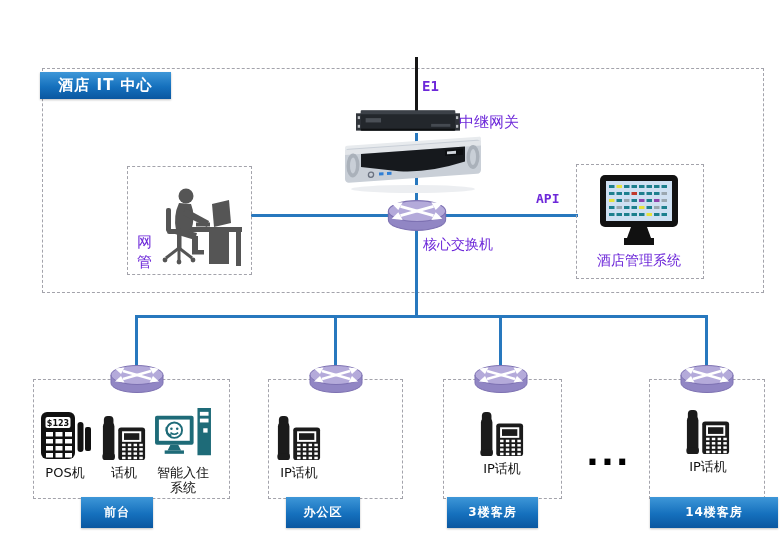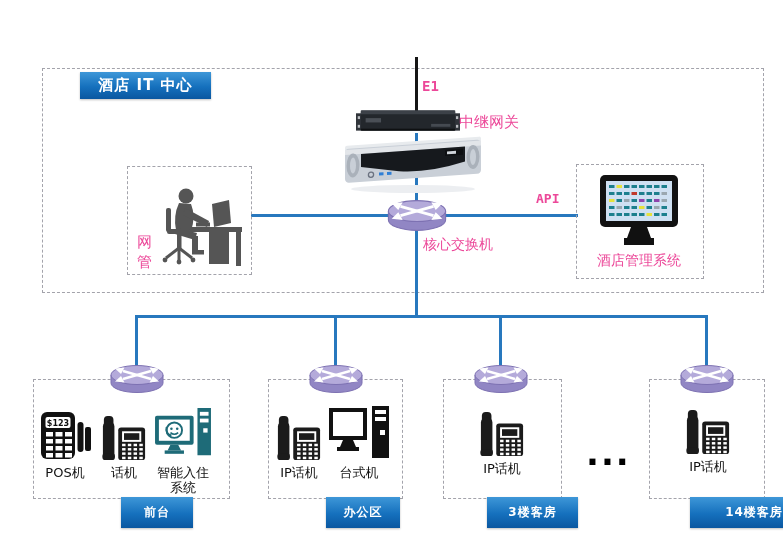--- a/index.html
+++ b/index.html
@@ -8,25 +8,25 @@
   .abs{position:absolute;}
   
   .line{position:absolute;background:#2878BE;}
   .line.black{background:#161616;}
   
   .dashed-box{position:absolute;border:1px dashed #a3a3ab;background:transparent;}
   
   .plate{position:absolute;display:flex;align-items:center;justify-content:center;
          color:#fff;font-weight:bold;
          background:linear-gradient(180deg,#3e97d8 0%,#1570bd 55%,#0a57a0 100%);
-         box-shadow:0 1px 2px rgba(0,0,0,.25);margin-left:40px;}
+         box-shadow:0 1px 2px rgba(0,0,0,.25);}
   .plate.title{font-size:15px;letter-spacing:1px;}
   .plate.group{font-size:12px;letter-spacing:1px;}
   
-  .blue-txt{position:absolute;color:#ec4899;white-space:nowrap;}
+  .blue-txt{position:absolute;color:#6d28d9;white-space:nowrap;}
   .mono{font-family:"DejaVu Sans Mono","Liberation Mono",monospace;font-weight:bold;}
   
   .dev{position:absolute;display:flex;flex-direction:column;align-items:center;gap:4px;}
   .dev .cap{font-size:13px;color:#111;text-align:center;line-height:1.15;}
   .ellipsis{position:absolute;color:#000;font-weight:bold;font-size:34px;line-height:10px;
             letter-spacing:2px;font-family:"DejaVu Sans",sans-serif;}
   svg{display:block;}
 </style>
 </head>
 <body>
@@ -361,33 +361,20 @@
           <rect x="40" y="40" width="3.6" height="2.6"></rect>
         <rect x="22" y="44.5" width="3.6" height="2.6"></rect>
           <rect x="28" y="44.5" width="3.6" height="2.6"></rect>
           <rect x="34" y="44.5" width="3.6" height="2.6"></rect>
           <rect x="40" y="44.5" width="3.6" height="2.6"></rect>
       </g>
     </svg>
     <span class="cap">IP话机</span>
   </div>
 
-  <div class="dev" style="left:328px;top:406px;width:62px;">
-    <svg width="60" height="56" viewBox="0 0 60 56">
-      <rect x="0" y="2" width="38" height="32" fill="#111"></rect>
-      <rect x="4" y="6" width="30" height="24" fill="#fff"></rect>
-      <polygon points="14,34 24,34 27,41 11,41" fill="#111"></polygon>
-      <rect x="8" y="41" width="22" height="4" fill="#111"></rect>
-      <rect x="43" y="0" width="17" height="52" fill="#111"></rect>
-      <rect x="46" y="4" width="11" height="4" fill="#fff"></rect>
-      <rect x="46" y="11" width="11" height="4" fill="#fff"></rect>
-      <rect x="51" y="24" width="5" height="5" fill="#fff"></rect>
-    </svg>
-    <span class="cap">台式机</span>
-  </div>
 
   <div class="dev" style="left:476px;top:410px;width:52px;">
     <svg width="46" height="48" viewBox="0 0 48 50">
       <rect x="3" y="2" width="10" height="12" rx="4" fill="#1b1b1b"></rect>
       <rect x="2" y="8" width="12" height="40" rx="5" fill="#1b1b1b"></rect>
       <rect x="1.5" y="41" width="13" height="7" rx="3" fill="#1b1b1b"></rect>
       <rect x="18" y="14" width="28" height="34" rx="3" fill="#1b1b1b"></rect>
       <rect x="23" y="19" width="18" height="9" fill="none" stroke="#fff" stroke-width="2"></rect>
       <g fill="#fff">
         <rect x="22" y="31" width="3.6" height="2.6"></rect>

